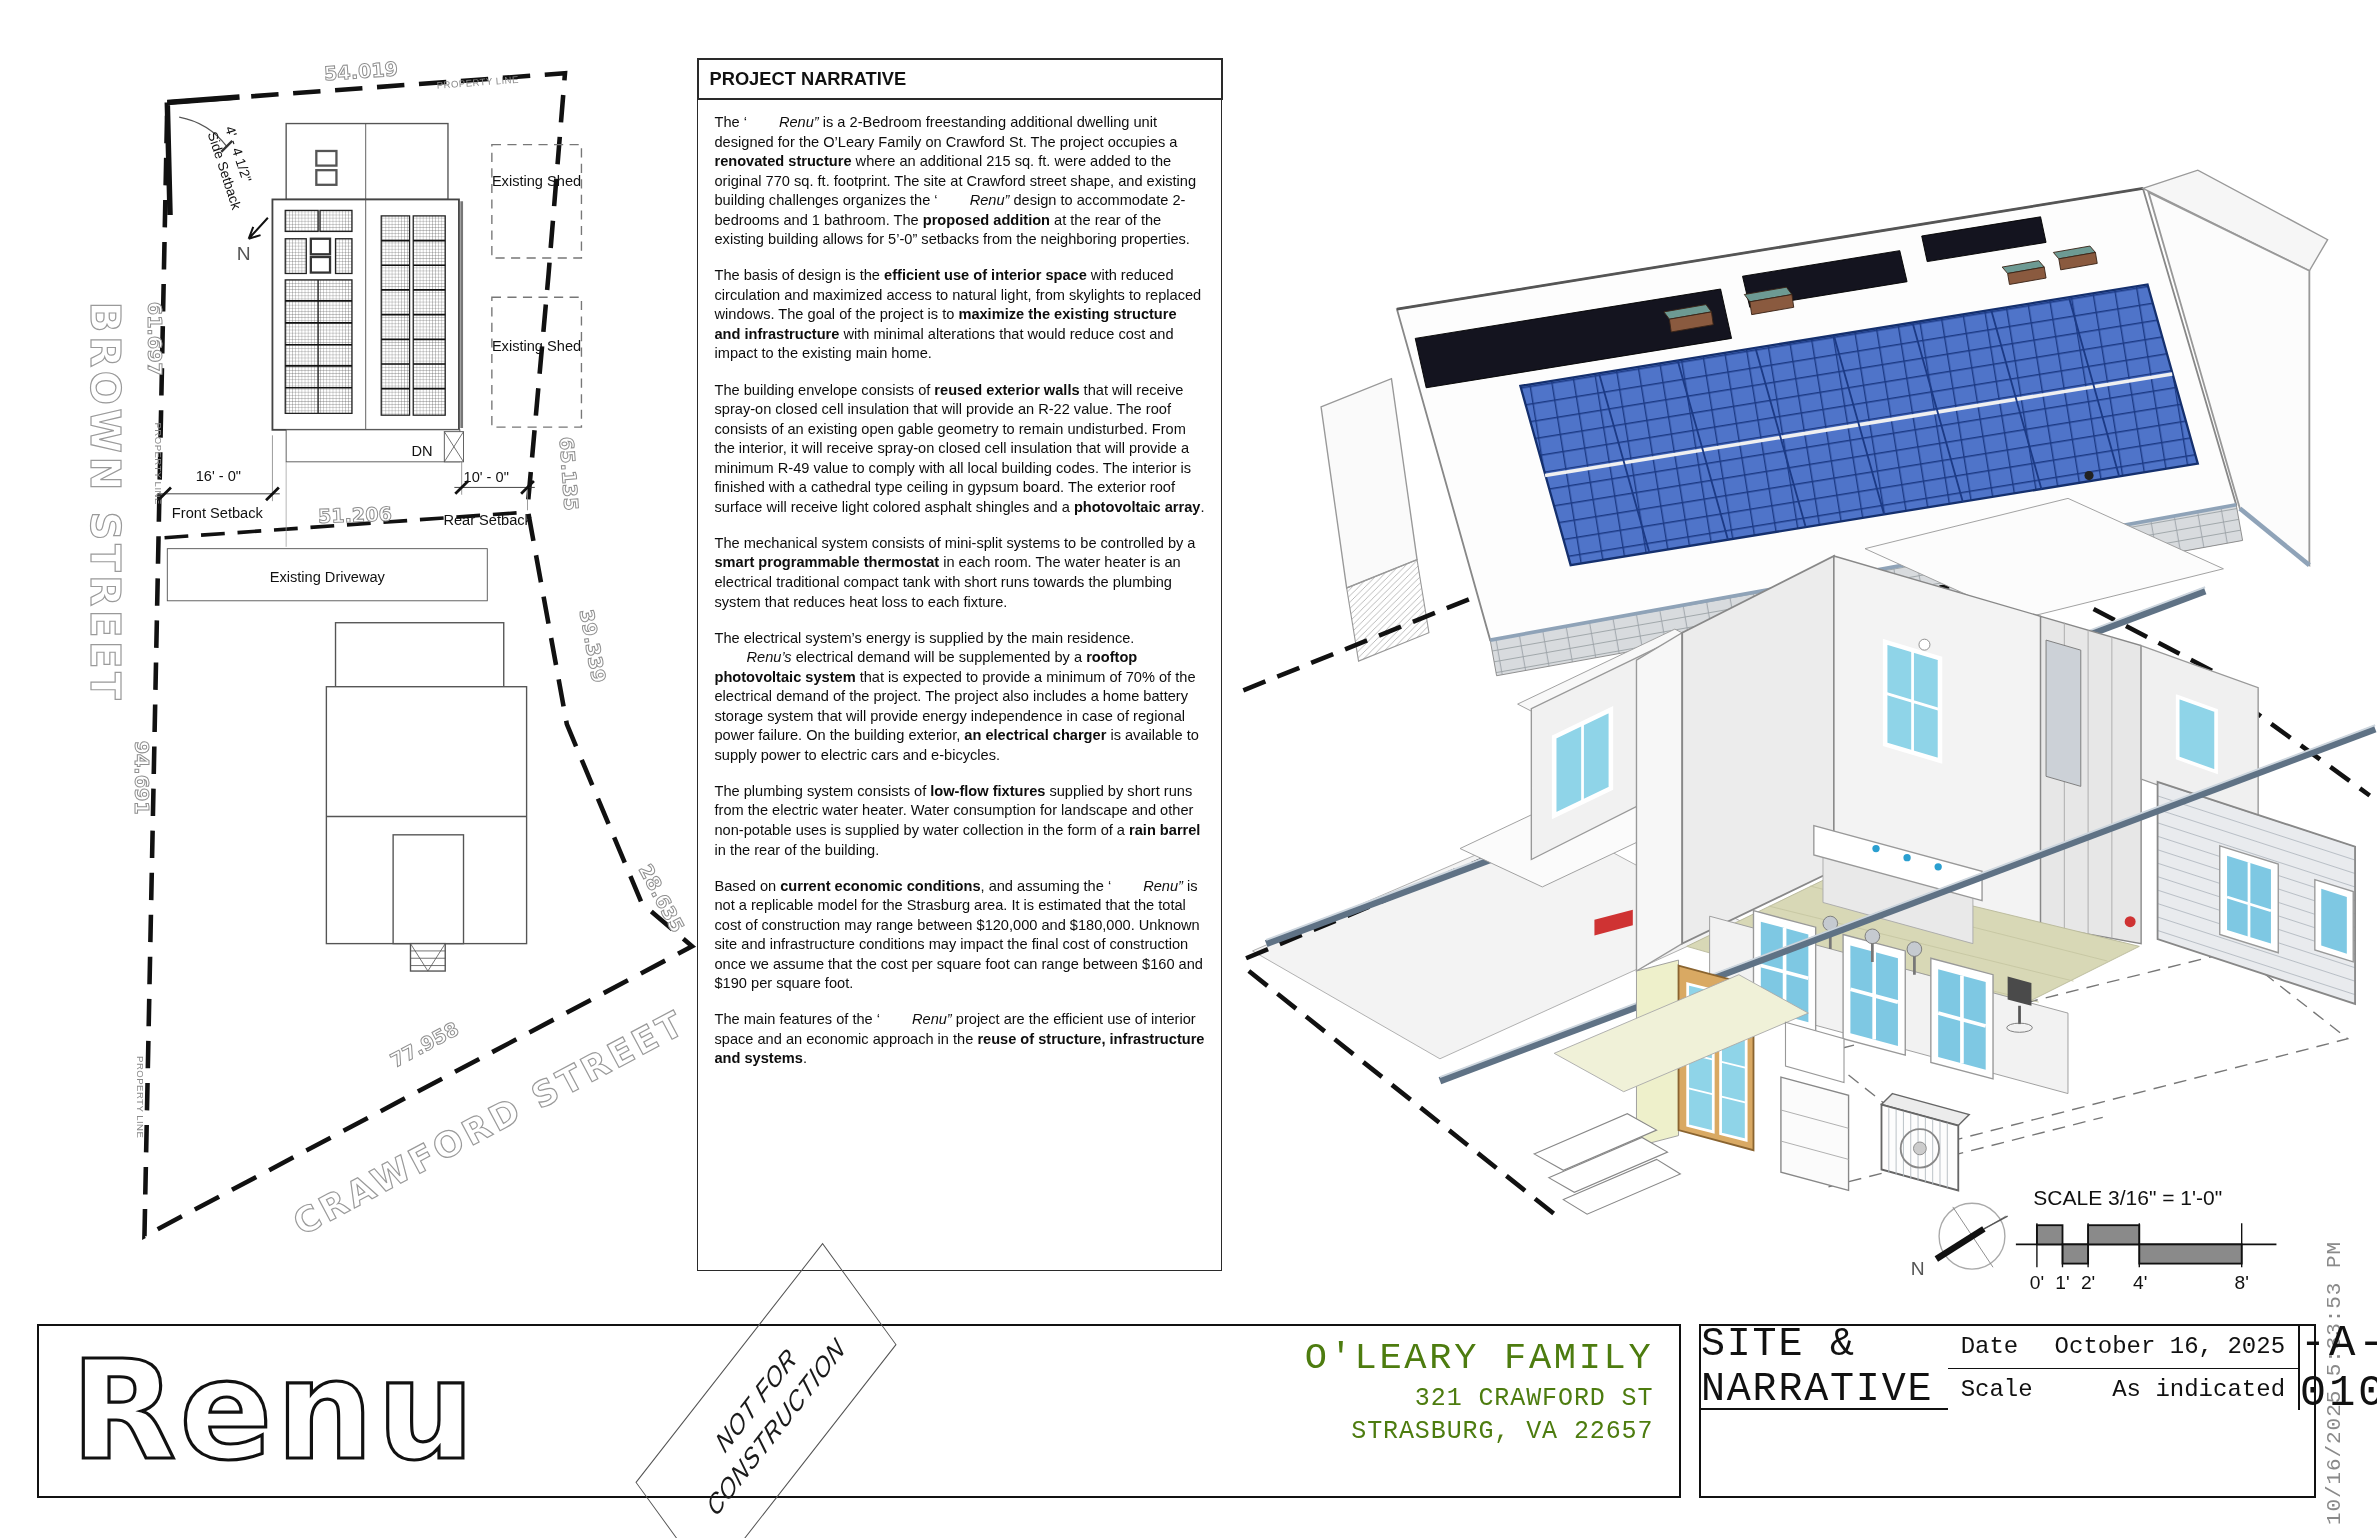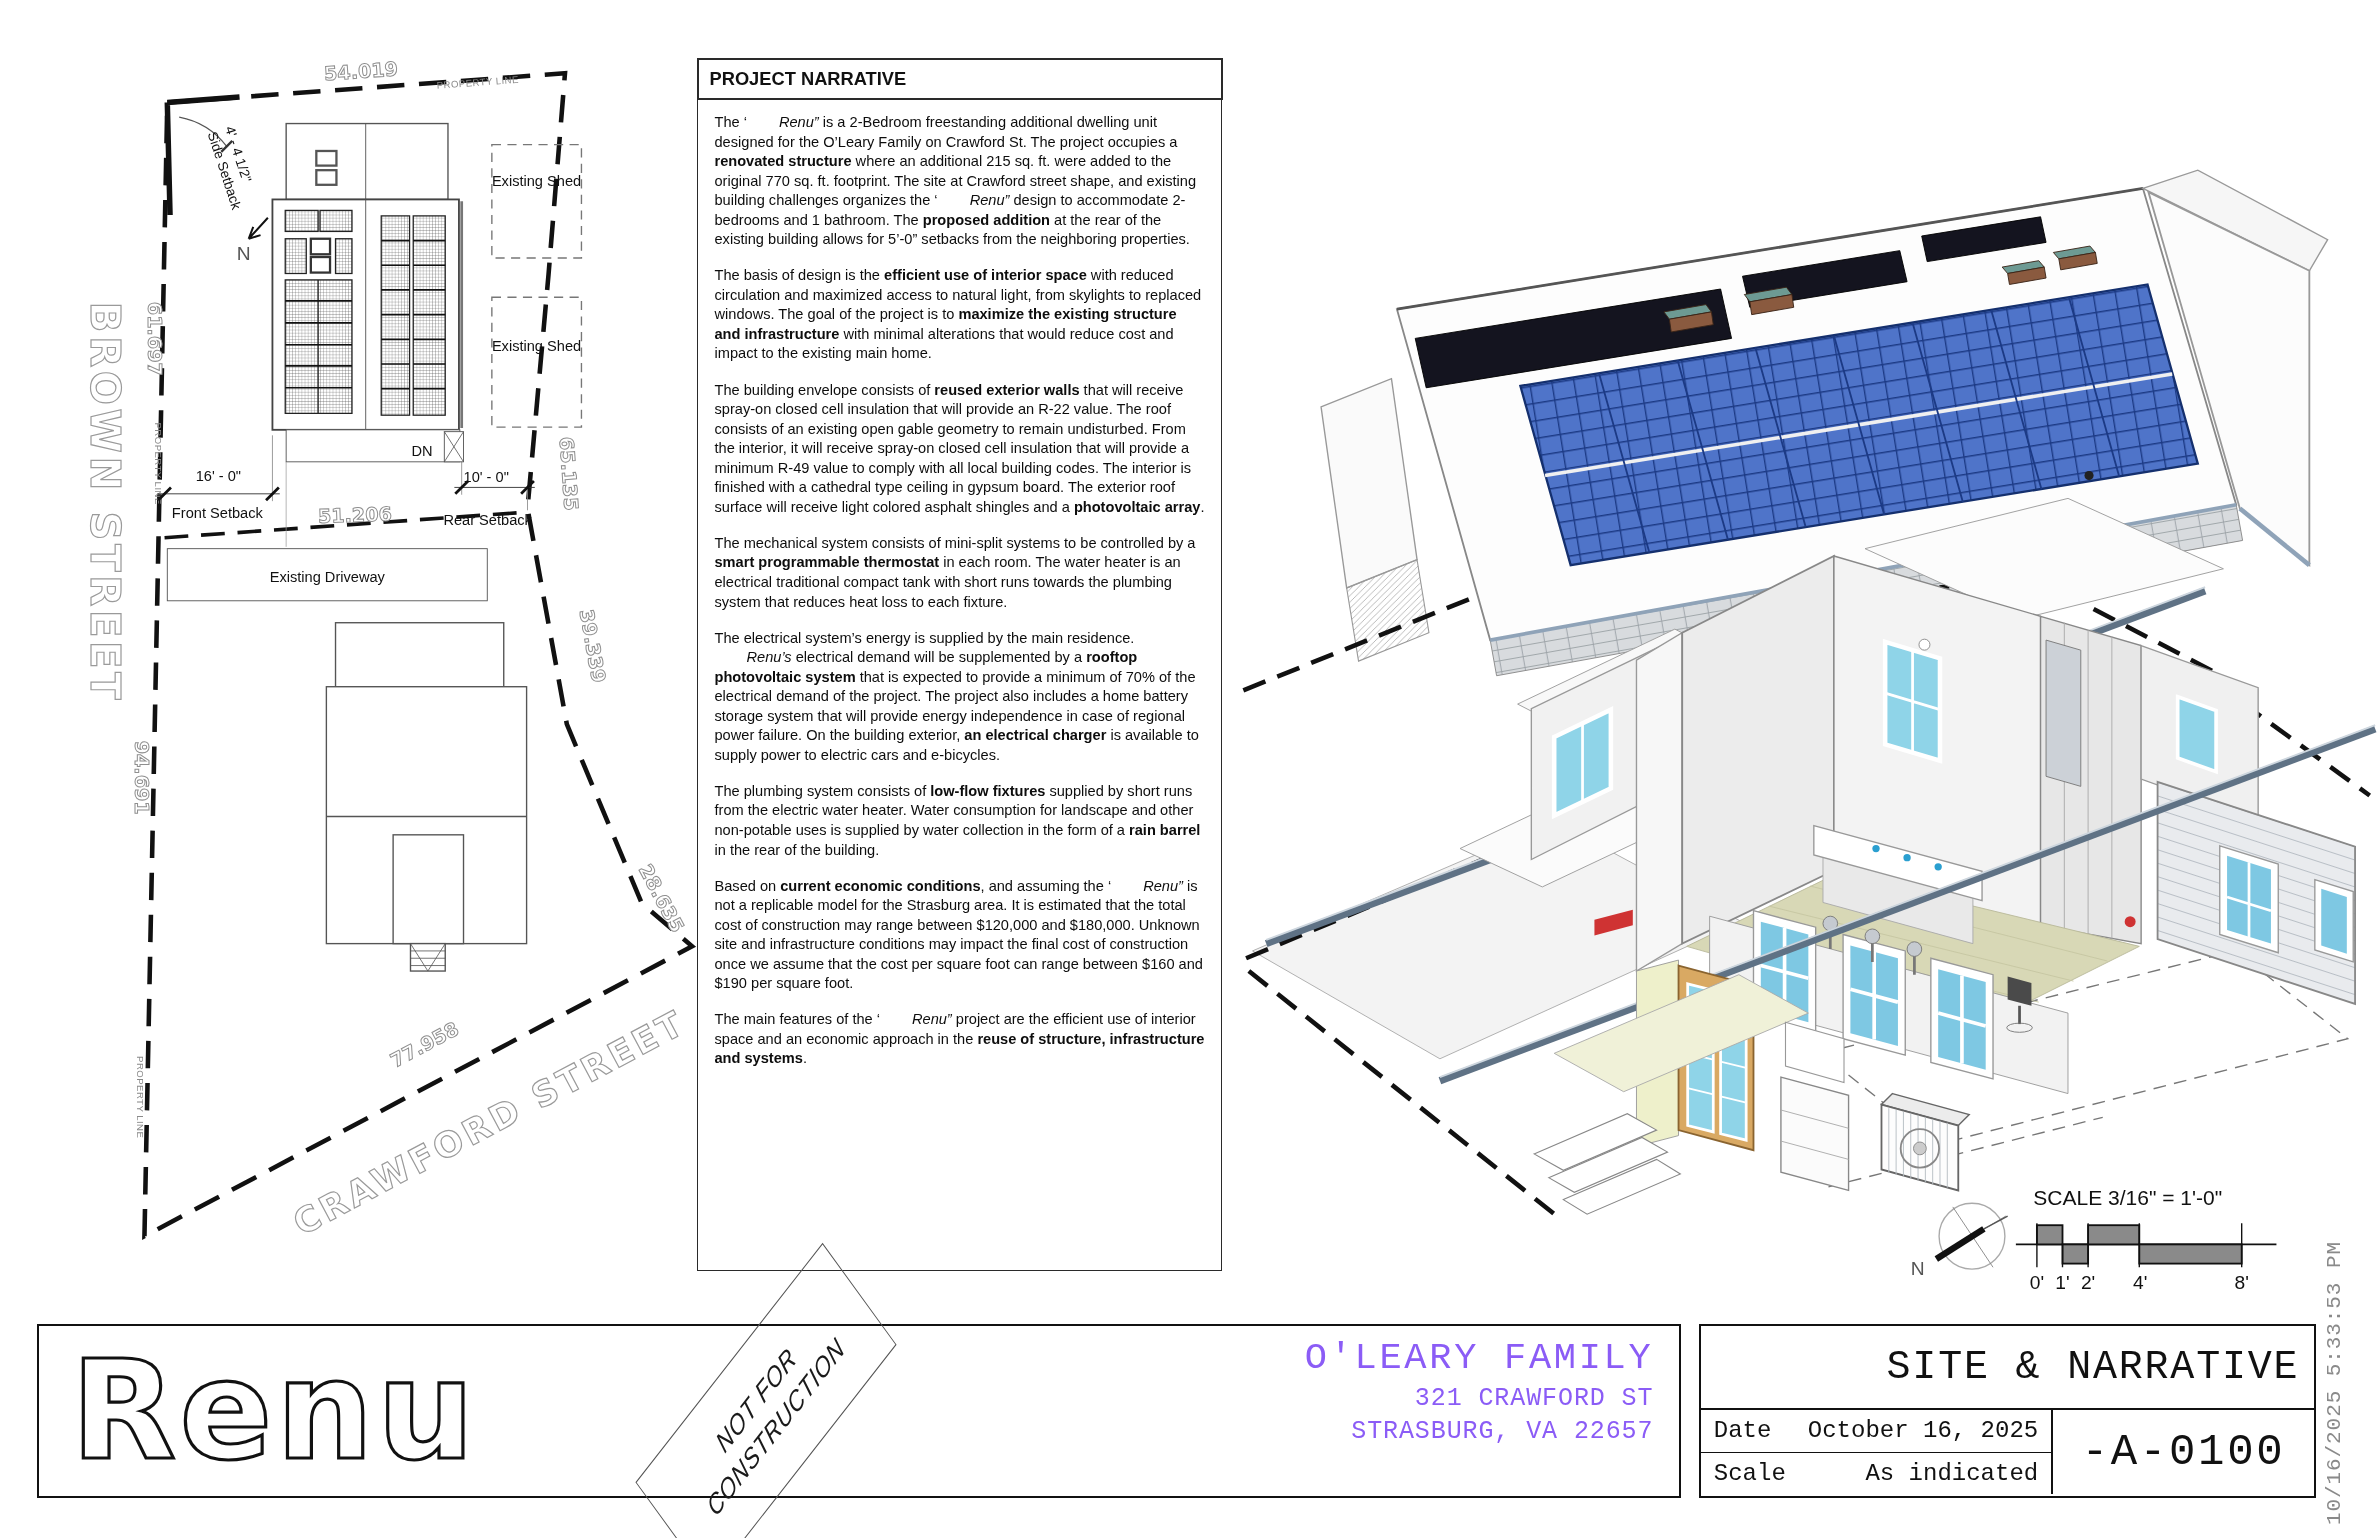--- a/index.html
+++ b/index.html
@@ -30,24 +30,24 @@
   .narrative-body p{margin:0 0 16.5px 0;}
   .seg-b{font-weight:bold;}
   .seg-i{font-style:italic;margin-left:32px;}
 
   
   .shed-label{position:absolute;width:91px;text-align:center;font-size:14.6px;line-height:1.3;color:#111;}
 
   
   .tb{position:absolute;box-sizing:border-box;border:2.7px solid #111;background:#fff;}
   #tb-left{left:37px;top:1324px;width:1644px;height:174px;}
-  #tb-right{left:1699px;top:1324px;width:617px;height:174px;display:flex;flex-direction:column;}
+  #tb-right{left:1699px;top:1324px;width:617px;height:174px;display:flex;}
   #logo-svg{position:absolute;left:24px;top:1.8px;}
   .client{position:absolute;right:25.6px;top:11px;text-align:right;
-    font-family:"Liberation Mono",monospace;color:#8b5cf6;}
+    font-family:"Liberation Mono",monospace;color:#4d7c0f;}
   .client .l1{font-size:37px;letter-spacing:2.7px;}
   .client .l2{font-size:25px;margin-top:4.6px;letter-spacing:0.9px;}
   .client .l4{font-size:38px;margin-top:11px;letter-spacing:0.9px;}
   #stamp{position:absolute;left:614px;top:1353px;width:302px;height:119px;
     border:1.5px solid #555;transform:rotate(-52deg) skewX(-16deg);
     display:flex;align-items:center;justify-content:center;background:transparent;z-index:5;}
   #stamp .stxt{font-style:italic;font-size:25px;line-height:1.25;text-align:center;color:#1a1a1a;letter-spacing:0.9px;}
   #tbr-title{height:84px;border-bottom:2.3px solid #111;display:flex;align-items:center;
     justify-content:flex-end;padding-right:14.6px;font-family:"Liberation Mono",monospace;
     font-size:40px;letter-spacing:1.8px;box-sizing:border-box;}

